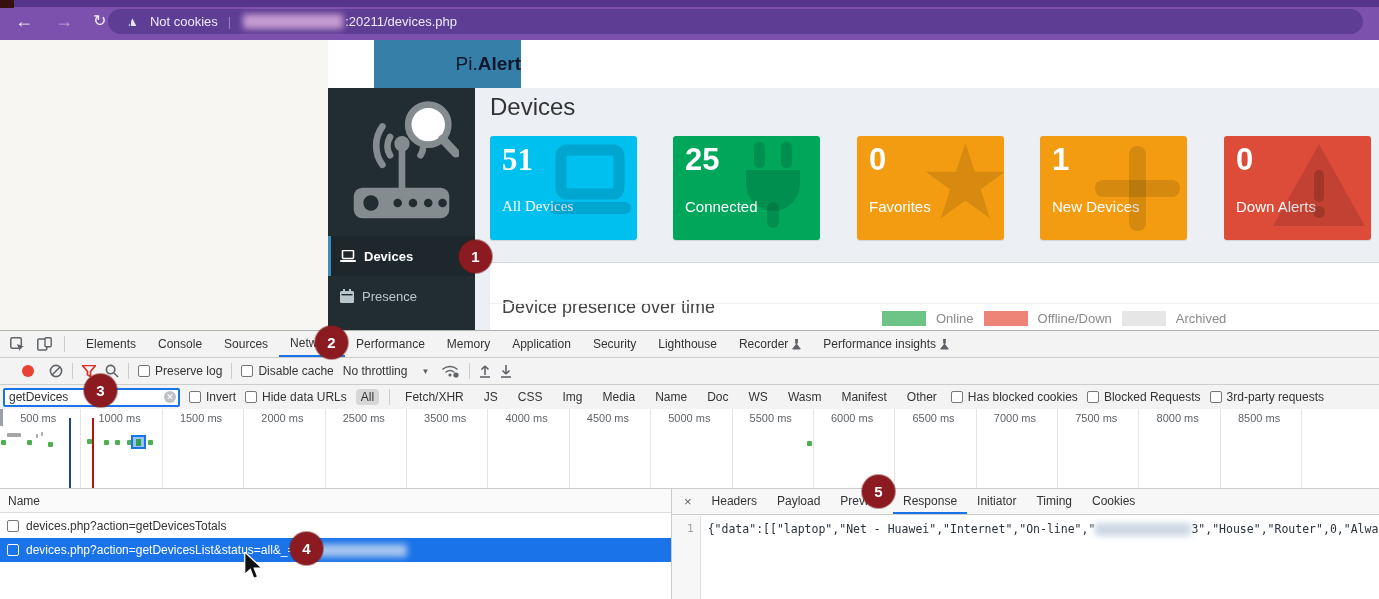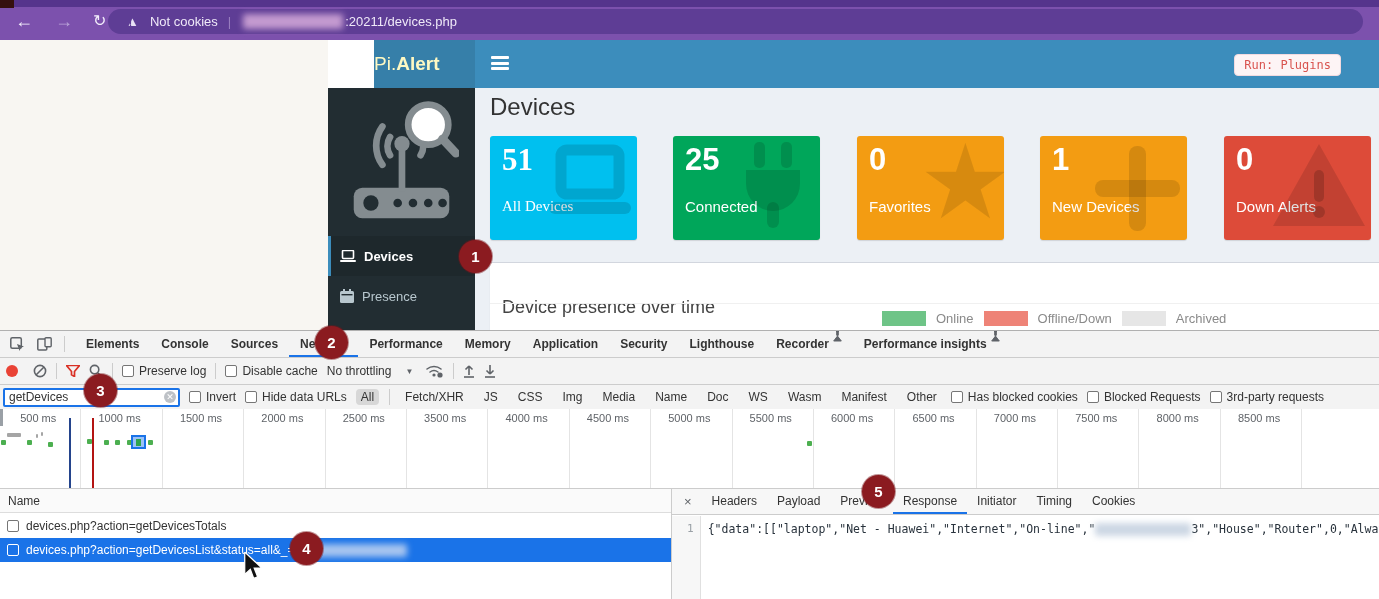--- a/index.html
+++ b/index.html
@@ -15,21 +15,21 @@
   .addr-pill { position:absolute; left:108px; top:9px; width:1255px; height:25px; border-radius:13px; background:#5e3d95; color:#efe9f8; font-size:13px; display:flex; align-items:center; padding-left:18px; white-space:nowrap; }
   .addr-warn { font-size:13px; margin-right:8px; color:#e9e2f5; }
   .addr-sep { color:#9a7fc0; margin:0 12px 0 10px; }
   .blur { filter:blur(3px); border-radius:2px; display:inline-block; vertical-align:middle; }
   .url-blur { width:100px; height:15px; background:#c49ad0; margin-right:2px; }
 
   
   .page-left { position:absolute; left:0; top:40px; width:328px; height:290px; background:#f8f6f2; }
 
   
-  .logo-header { position:absolute; left:328px; top:40px; width:147px; height:48px; background:#367fa9; color:#fef9c3; display:flex; align-items:center; justify-content:flex-start; font-size:19px;margin-left:46px; }
+  .logo-header { position:absolute; left:328px; top:40px; width:147px; height:48px; background:#367fa9; color:#0f172a; display:flex; align-items:center; justify-content:flex-end; font-size:19px;margin-left:46px; }
   .logo-header b { font-weight:bold; }
   .app-header { position:absolute; left:475px; top:40px; width:904px; height:48px; background:#3c8dbc; }
   .hamburger { position:absolute; left:16px; top:16px; width:18px; height:14px; cursor:pointer; }
   .hamburger span { display:block; width:18px; height:3px; background:#fff; margin-bottom:2.5px; border-radius:1px; }
   .run-plugins { position:absolute; right:38px; top:14px; background:#fdf4f5; border:1px solid #f2dadf; border-radius:4px; color:#d9534f; font-family:"DejaVu Sans Mono",monospace; font-size:12px; padding:3px 9px; cursor:pointer; }
 
   .sidebar { position:absolute; left:328px; top:88px; width:147px; height:242px; background:#222d32; }
   .sidebar-logo { position:absolute; left:16px; top:8px; }
   .menu { position:absolute; left:0; top:148px; width:147px; }
   .menu-item { height:40px; display:flex; align-items:center; padding-left:12px; color:#b8c7ce; font-size:13px; cursor:pointer; }
@@ -50,24 +50,24 @@
   .presence-divider { position:absolute; left:0; top:40px; width:100%; height:1px; background:#f0f0f0; }
   .legend { position:absolute; left:392px; top:48px; display:flex; align-items:center; gap:10px; font-size:13px; color:#8a8a8a; }
   .legend-swatch { width:44px; height:15px; display:inline-block; }
   .sw-online { background:#6ec487; } .sw-offline { background:#ee8377; } .sw-archived { background:#e6e6e6; }
 
   
   .devtools { position:absolute; left:0; top:330px; width:1379px; height:269px; background:#fff; border-top:1px solid #b0b0b0; font-size:12px; color:#333; }
   .dt-tabbar { position:absolute; left:0; top:0; width:1379px; height:27px; background:#f3f3f3; border-bottom:1px solid #ccc; display:flex; align-items:center; }
   .dt-tabbar .tb-icons { display:flex; align-items:center; gap:12px; padding:0 10px; }
   .v-sep { width:1px; height:16px; background:#ccc; }
-  .dt-tab { padding:0 11px; height:26px; line-height:26px; cursor:pointer; white-space:nowrap; display:flex; align-items:flex-start; gap:4px;font-weight:bold; }
+  .dt-tab { padding:0 11px; height:26px; line-height:26px; cursor:pointer; white-space:nowrap; display:flex; align-items:center; gap:4px; }
   .dt-tab.active { border-bottom:2px solid #1a73e8; }
 
-  .dt-toolbar { position:absolute; left:0; top:27px; width:1379px; height:27px; background:#f3f3f3; border-bottom:1px solid #ccc; display:flex; align-items:center; gap:9px; padding-left:6px; }
+  .dt-toolbar { position:absolute; left:0; top:27px; width:1379px; height:27px; background:#f3f3f3; border-bottom:1px solid #ccc; display:flex; align-items:center; gap:9px; padding-left:22px; }
   .rec-dot { width:12px; height:12px; border-radius:50%; background:#e94235; cursor:pointer; }
   .chk { width:12px; height:12px; border:1px solid #767676; border-radius:2px; background:#fff; display:inline-block; flex:none; cursor:pointer; }
   .chk-group { display:flex; align-items:center; gap:5px; white-space:nowrap; }
   .throttle { display:flex; align-items:center; gap:14px; cursor:pointer; }
   .caret { font-size:8px; color:#5f6368; }
 
   .dt-filterrow { position:absolute; left:0; top:54px; width:1379px; height:24px; background:#f3f3f3; display:flex; align-items:center; gap:9px; }
   .filter-input-wrap { position:relative; margin-left:3px; }
   .filter-input { width:177px; height:19px; border:2px solid #1a73e8; border-radius:2px; font-size:12px; padding:0 18px 0 4px; color:#333; font-family:"Liberation Sans",sans-serif; background:#fff; }
   .filter-clear { position:absolute; right:4px; top:3px; width:12px; height:12px; border-radius:50%; background:#bdc1c6; color:#fff; font-size:9px; line-height:12px; text-align:center; cursor:pointer; }
@@ -127,29 +127,20 @@
       <span class="addr-sep">|</span>
       <span class="blur url-blur"></span>
       <span>:20211/devices.php</span>
     </div>
   </div>
 
   <div class="page-left"></div>
 
   <div class="logo-header">
     <span><span>Pi.</span><b>Alert</b></span>
-  </div>
-  <div class="app-header">
-    <div class="hamburger">
-        <span></span>
-        <span></span>
-        <span></span>
-      </div>
-    <button class="run-plugins" style="border-style:solid">Run: Plugins</button>
-
   </div>
 
   <div class="sidebar">
     <div class="sidebar-logo">
       <svg width="115" height="128" viewBox="0 0 120 134">
         <g fill="#848c90">
           <rect x="10" y="96" width="100" height="32" rx="9"></rect>
           <rect x="57" y="52" width="7" height="48"></rect>
           <circle cx="60.5" cy="50" r="8"></circle>
         </g>

